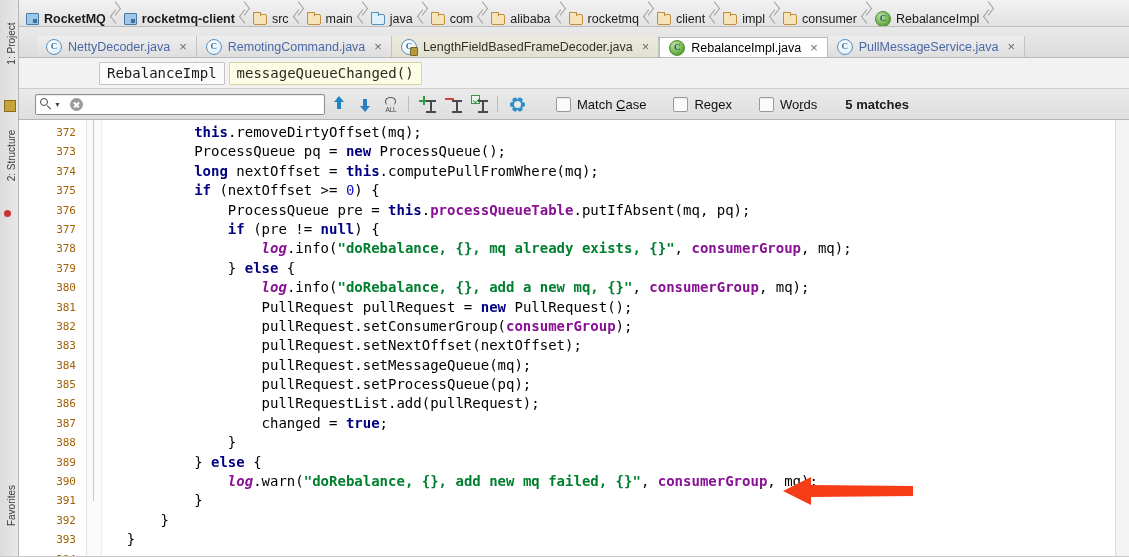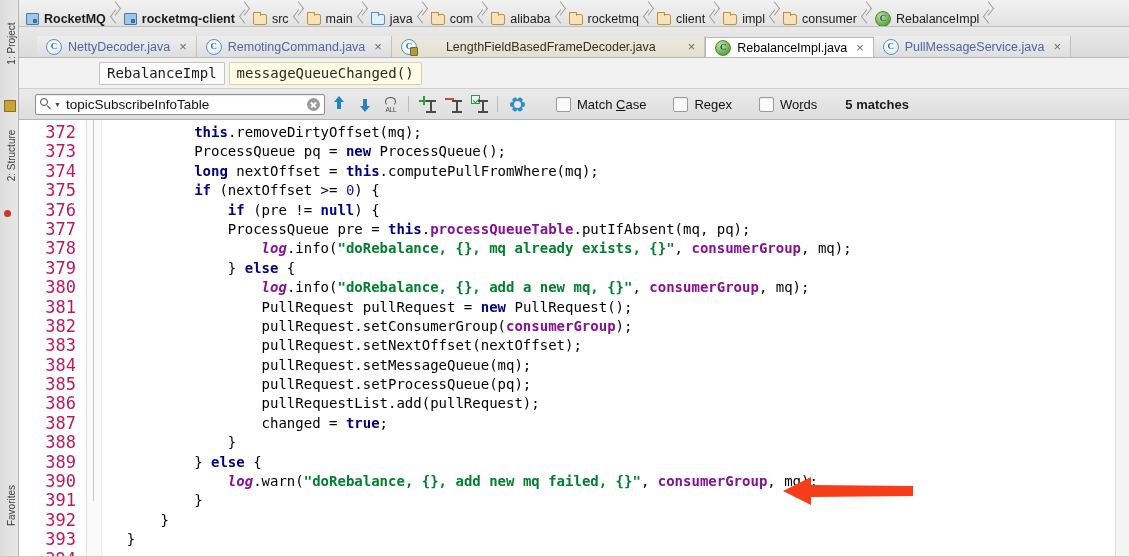--- a/index.html
+++ b/index.html
@@ -171,21 +171,20 @@
     border-top: 1px solid #b9b9b9;
     border-left: 1px solid #b9b9b9;
     border-right: 1px solid #b9b9b9;
     border-bottom: 1px solid #ffffff;
     margin-bottom: -1px;
     font-weight: normal;
   }
   .tab.library {
     background: linear-gradient(to bottom, #eceade, #e2e0cf);
     color: #333026;
-    gap: 23px;
   }
   .tab .close {
     margin-left: 9px;
     color: #6b6b6b;
     font-size: 13px;
     line-height: 1;
   }
   .lock-badge {
     position: absolute; right: -2px; bottom: -2px;
     width: 6px; height: 7px; background: #b59a3d;
@@ -384,22 +383,22 @@
     background: #ffffff;
     border-right: 1px solid #e3e3e3;
     padding-top: 3px;
     box-sizing: border-box;
   }
   .ln {
     height: 19.4px; line-height: 19.4px;
     text-align: right;
     padding-right: 10px;
     font-family: "DejaVu Sans Mono", monospace;
-    font-size: 17px;
-    color: #be185d;
+    font-size: 11px;
+    color: #a16207;
   }
   .code {
     flex: 1 1 auto;
     position: relative;
     padding-top: 3px;
     font-family: "DejaVu Sans Mono", monospace;
     font-size: 14px;
     overflow: hidden;
   }
   .cline {
@@ -576,21 +575,20 @@
 
     <div class="methodbar">
       <div class="mcrumb">RebalanceImpl</div>
       <div class="mcrumb method">messageQueueChanged()</div>
     </div>
 
     <div class="findbar">
       <div class="find-field">
         <span class="magn"></span>
         <span class="magn-caret">▼</span>
-        <span class="find-value">topicSubscribeInfoTable</span>
         <span class="clear-btn"></span>
       </div>
 
       <div class="tbtn">
         <span class="arrow-up"></span>
       </div>
       <div class="tbtn">
         <span class="arrow-dn"></span>
       </div>
       <div class="tbtn">
@@ -681,22 +679,22 @@
           <div class="ln">394</div>
         </div>
       <div class="code" id="code">
         <div class="fold-col">
           <div class="fold-line" style="top:0; bottom:56px;"></div>
         </div>
       <div class="cline"><span class="p">            </span><span class="k">this</span><span class="p">.removeDirtyOffset(mq);</span></div>
           <div class="cline"><span class="p">            ProcessQueue pq = </span><span class="k">new</span><span class="p"> ProcessQueue();</span></div>
           <div class="cline"><span class="p">            </span><span class="k">long</span><span class="p"> nextOffset = </span><span class="k">this</span><span class="p">.computePullFromWhere(mq);</span></div>
           <div class="cline"><span class="p">            </span><span class="k">if</span><span class="p"> (nextOffset &gt;= </span><span class="n">0</span><span class="p">) {</span></div>
+          <div class="cline"><span class="p">                ProcessQueue pre = </span><span class="k">this</span><span class="p">.</span><span class="f">processQueueTable</span><span class="p">.putIfAbsent(mq, pq);</span></div>
           <div class="cline"><span class="p">                </span><span class="k">if</span><span class="p"> (pre != </span><span class="k">null</span><span class="p">) {</span></div>
-          <div class="cline"><span class="p">                ProcessQueue pre = </span><span class="k">this</span><span class="p">.</span><span class="f">processQueueTable</span><span class="p">.putIfAbsent(mq, pq);</span></div>
           <div class="cline"><span class="p">                    </span><span class="fs">log</span><span class="p">.info(</span><span class="s">"doRebalance, {}, mq already exists, {}"</span><span class="p">, </span><span class="f">consumerGroup</span><span class="p">, mq);</span></div>
           <div class="cline"><span class="p">                } </span><span class="k">else</span><span class="p"> {</span></div>
           <div class="cline"><span class="p">                    </span><span class="fs">log</span><span class="p">.info(</span><span class="s">"doRebalance, {}, add a new mq, {}"</span><span class="p">, </span><span class="f">consumerGroup</span><span class="p">, mq);</span></div>
           <div class="cline"><span class="p">                    PullRequest pullRequest = </span><span class="k">new</span><span class="p"> PullRequest();</span></div>
           <div class="cline"><span class="p">                    pullRequest.setConsumerGroup(</span><span class="f">consumerGroup</span><span class="p">);</span></div>
           <div class="cline"><span class="p">                    pullRequest.setNextOffset(nextOffset);</span></div>
           <div class="cline"><span class="p">                    pullRequest.setMessageQueue(mq);</span></div>
           <div class="cline"><span class="p">                    pullRequest.setProcessQueue(pq);</span></div>
           <div class="cline"><span class="p">                    pullRequestList.add(pullRequest);</span></div>
           <div class="cline"><span class="p">                    changed = </span><span class="k">true</span><span class="p">;</span></div>

